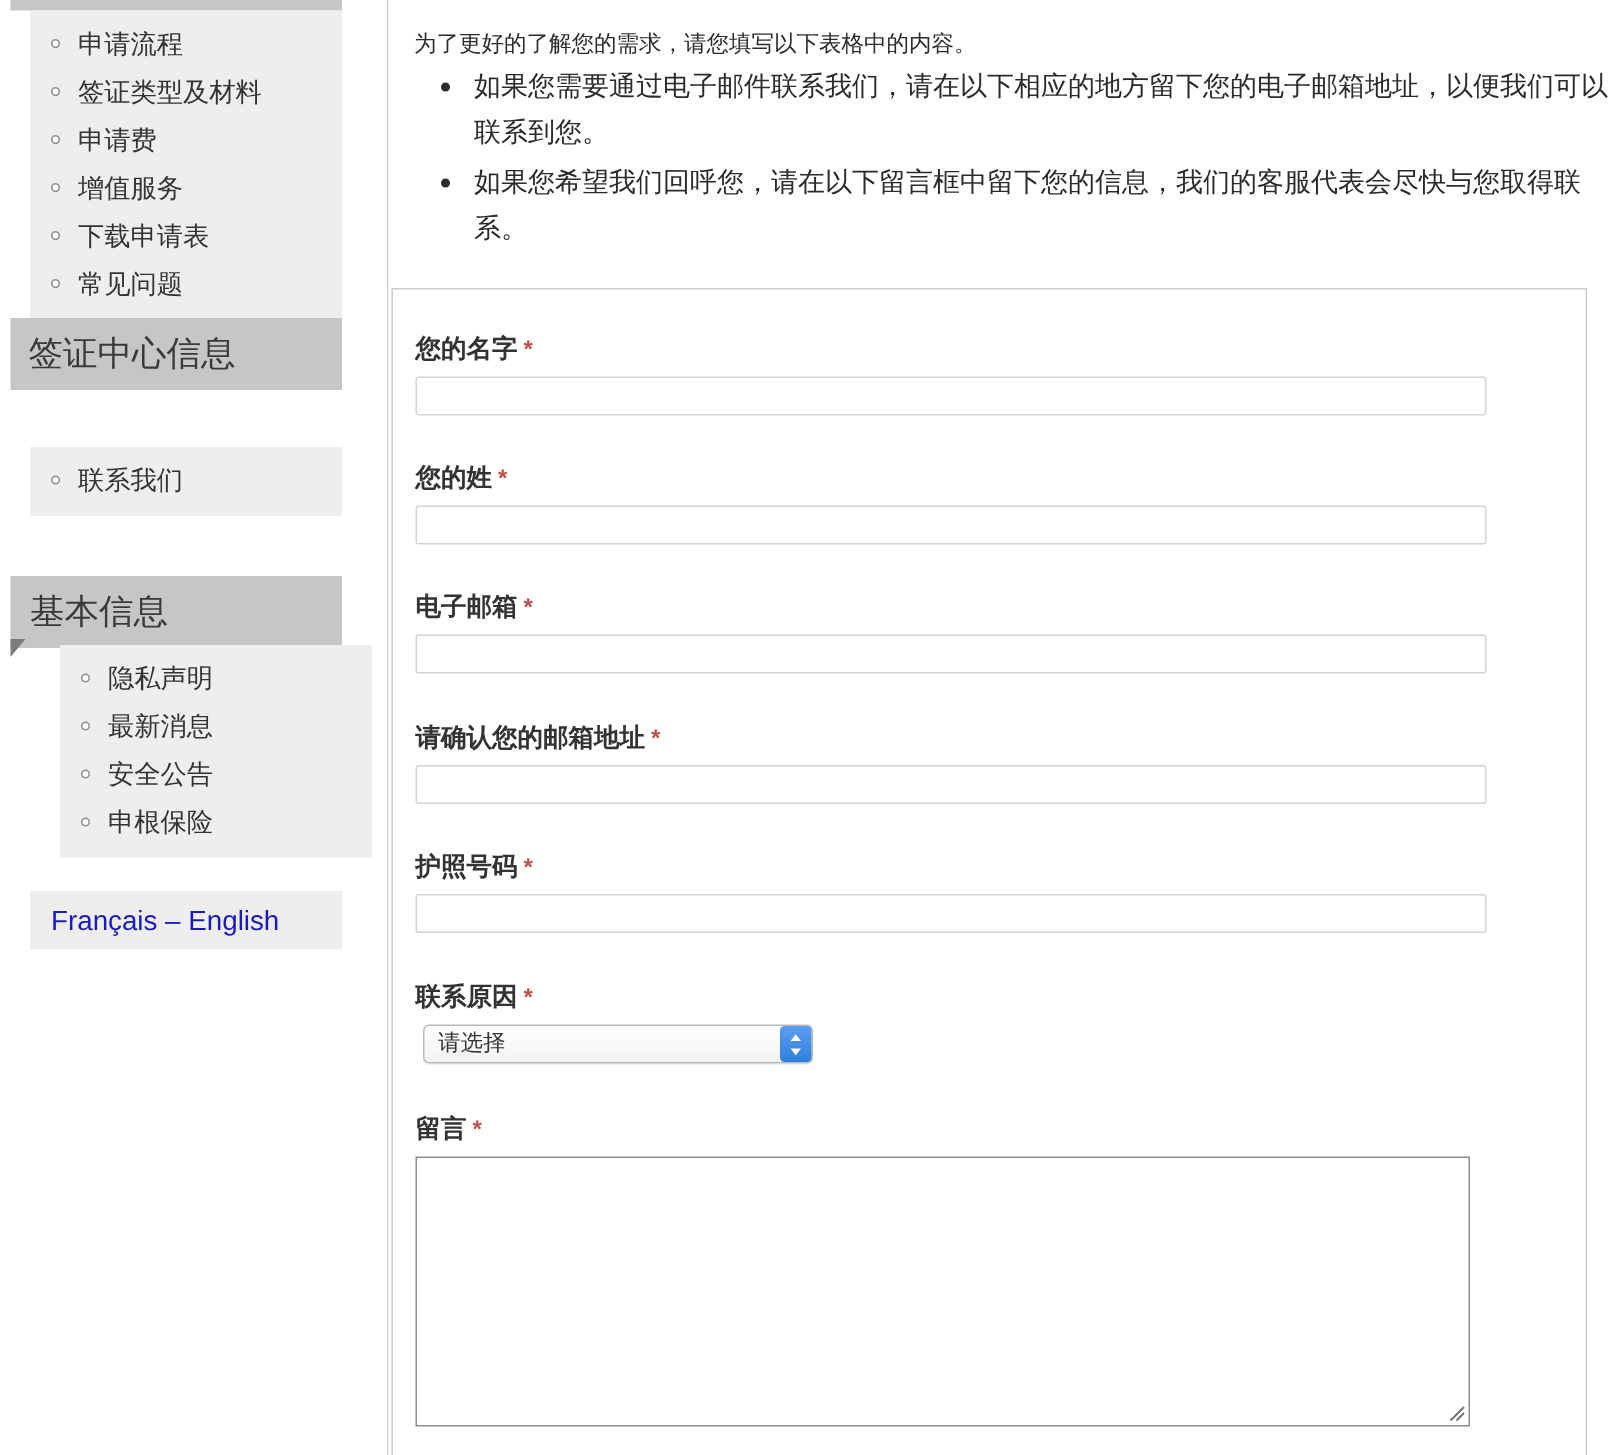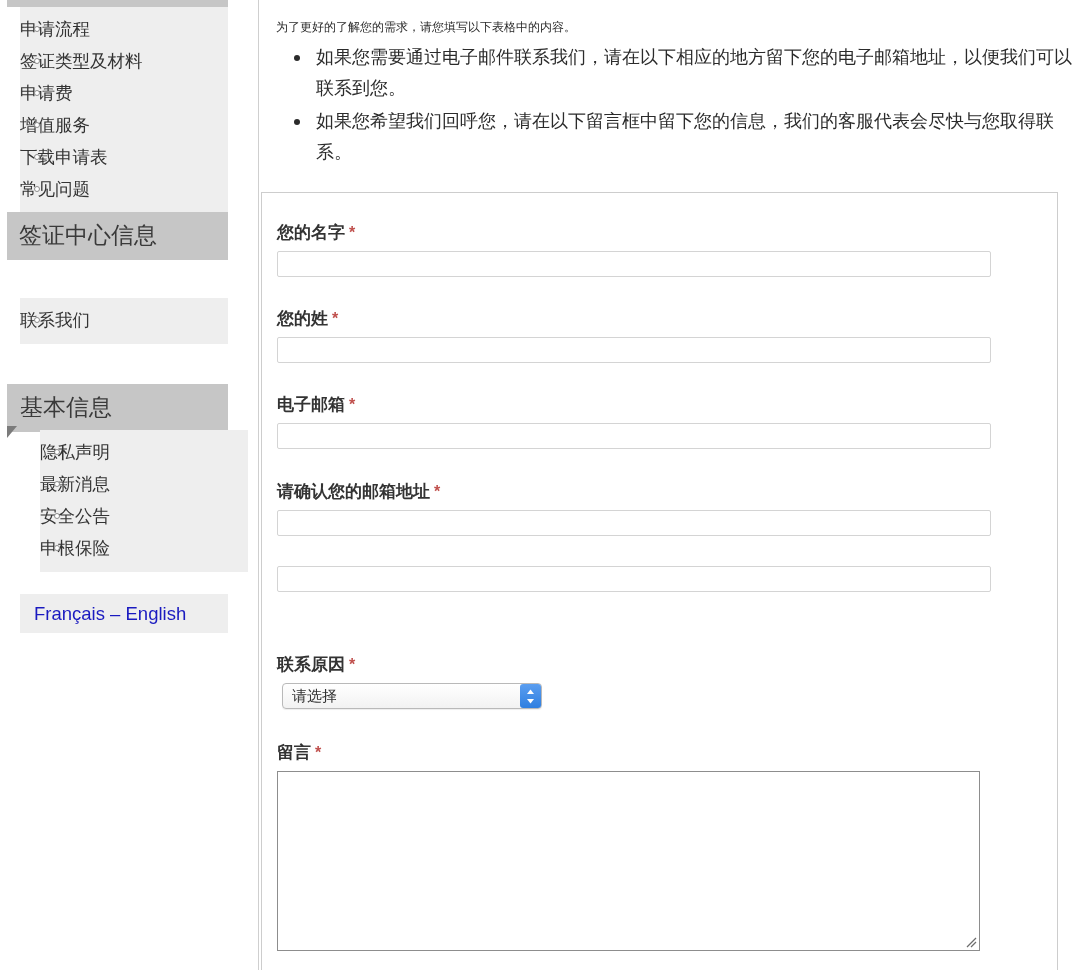--- a/index.html
+++ b/index.html
@@ -19,21 +19,21 @@
   }
   .nav-topbar {
     position: absolute; left: 7px; top: 0; width: 221px; height: 7px;
     background: #c6c6c6;
   }
   .nav-block { position: absolute; left: 20px; width: 208px; background: #eeeeee; }
   .nav-list { list-style: none; margin: 0; padding: 6px 0 8px 0; }
   .nav-list li {
     position: relative;
     font-size: 17.5px; line-height: 32px; color: #333333;
-    white-space: nowrap;
+    padding-left: 32px; white-space: nowrap;
   }
   .nav-bullet {
     position: absolute; left: 14px; top: 13px;
     width: 6px; height: 6px; border-radius: 50%;
     border: 1.5px solid #8c8c8c; background: #ffffff;
   }
   .nav-list a {
     color: #333333; text-decoration: none;
   }
   .nav-header {
@@ -65,21 +65,21 @@
     background: #cfcfcf;
   }
 
   
   #main {
     position: absolute; left: 259px; top: 0; width: 821px; height: 970px;
     background: #ffffff;
   }
   #intro-text {
     position: absolute; left: 17px; top: 0px; width: 800px;
-    font-size: 12px; line-height: 30px; color: #2b2b2b;
+    font-size: 15px; line-height: 30px; color: #2b2b2b;
   }
   #intro-list {
     position: absolute; left: 17px; top: 42px; width: 800px;
     margin: 0; padding: 0 0 0 40px; list-style: none;
   }
   #intro-list li {
     position: relative;
     font-size: 18px; line-height: 31px; color: #2b2b2b;
     margin-bottom: 2px;
   }
@@ -261,20 +261,23 @@
       </div>
 
       <div class="field" style="top:287px;">
         <div class="field-label">
           <span>请确认您的邮箱地址</span><span class="req">*</span>
         </div>
         <input class="text-input" type="text" value="" style="">
       </div>
 
       <div class="field" style="top:373px;">
+        <div class="field-label">
+          <span>护照号码</span><span class="req">*</span>
+        </div>
         <input class="text-input" type="text" value="" style="">
       </div>
 
       <div class="field" style="top:460px;">
         <div class="field-label">
           <span>联系原因</span><span class="req">*</span>
         </div>
         <div class="select-wrap" style="margin-left:5px;">
           <div class="select-face">请选择</div>
           <div class="select-arrow-btn">

